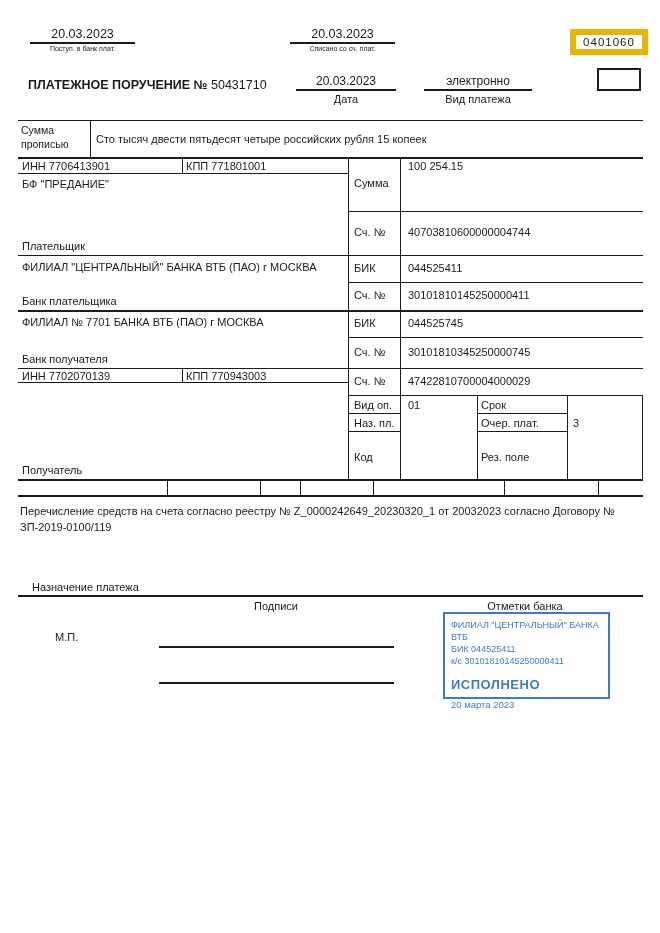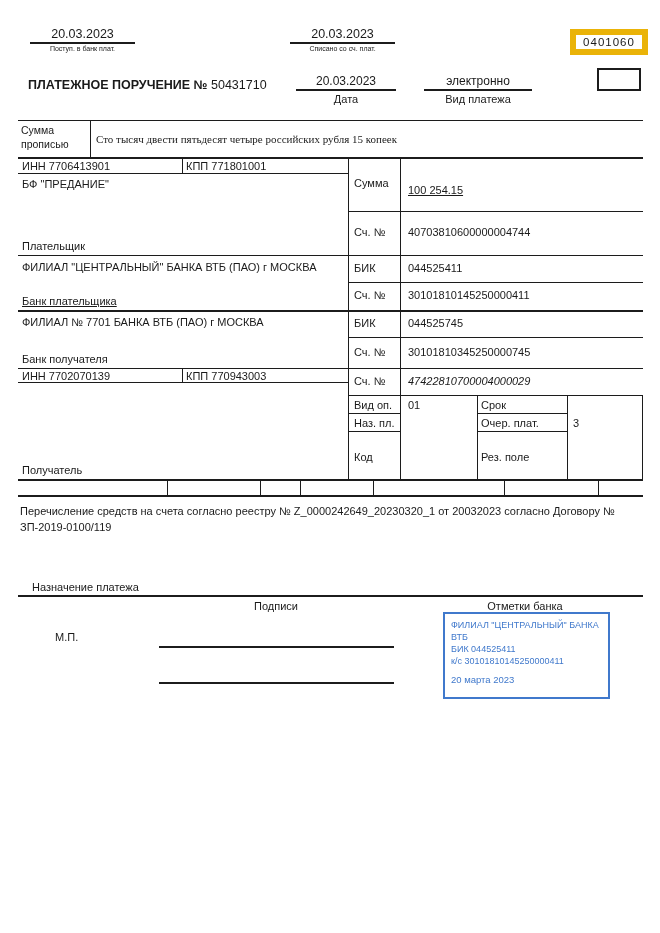--- a/index.html
+++ b/index.html
@@ -94,50 +94,50 @@
     <div class="vl" style="left:164px;top:248px;width:1px;height:14px;"></div>
 
     <div class="vl" style="left:149px;top:361px;width:1px;height:15px;"></div>
     <div class="vl" style="left:242px;top:361px;width:1px;height:15px;"></div>
     <div class="vl" style="left:282px;top:361px;width:1px;height:15px;"></div>
     <div class="vl" style="left:355px;top:361px;width:1px;height:15px;"></div>
     <div class="vl" style="left:486px;top:361px;width:1px;height:15px;"></div>
     <div class="vl" style="left:580px;top:361px;width:1px;height:15px;"></div>
 
     <div class="t-wrap" style="left:3px;top:4px;width:62px;font-size:10.5px;">Сумма прописью</div>
-    <div class="t" style="left:78px;top:13px;font-family:Liberation Serif, serif;">Сто тысяч двести пятьдесят четыре российских рубля 15 копеек</div>
+    <div class="t" style="left:78px;top:13px;">Сто тысяч двести пятьдесят четыре российских рубля 15 копеек</div>
 
     <div class="t" style="left:4px;top:40px;">ИНН 7706413901</div>
     <div class="t" style="left:168px;top:40px;">КПП 771801001</div>
     <div class="t" style="left:4px;top:58px;">БФ "ПРЕДАНИЕ"</div>
     <div class="t" style="left:4px;top:120px;">Плательщик</div>
     <div class="t" style="left:336px;top:57px;">Сумма</div>
-    <div class="t" style="left:390px;top:64px;text-decoration:underline;">100 254.15</div>
+    <div class="t" style="left:390px;top:40px;">100 254.15</div>
     <div class="t" style="left:336px;top:106px;">Сч. №</div>
     <div class="t" style="left:390px;top:106px;">40703810600000004744</div>
 
     <div class="t" style="left:4px;top:141px;">ФИЛИАЛ "ЦЕНТРАЛЬНЫЙ" БАНКА ВТБ (ПАО) г МОСКВА</div>
-    <div class="t" style="left:4px;top:175px;text-decoration:underline;">Банк плательщика</div>
+    <div class="t" style="left:4px;top:175px;">Банк плательщика</div>
     <div class="t" style="left:336px;top:142px;">БИК</div>
     <div class="t" style="left:390px;top:142px;">044525411</div>
     <div class="t" style="left:336px;top:169px;">Сч. №</div>
     <div class="t" style="left:390px;top:169px;">30101810145250000411</div>
 
     <div class="t" style="left:4px;top:196px;">ФИЛИАЛ № 7701 БАНКА ВТБ (ПАО) г МОСКВА</div>
     <div class="t" style="left:4px;top:233px;">Банк получателя</div>
     <div class="t" style="left:336px;top:197px;">БИК</div>
     <div class="t" style="left:390px;top:197px;">044525745</div>
     <div class="t" style="left:336px;top:226px;">Сч. №</div>
     <div class="t" style="left:390px;top:226px;">30101810345250000745</div>
 
     <div class="t" style="left:4px;top:250px;">ИНН 7702070139</div>
     <div class="t" style="left:168px;top:250px;">КПП 770943003</div>
     <div class="t" style="left:4px;top:344px;">Получатель</div>
     <div class="t" style="left:336px;top:255px;">Сч. №</div>
-    <div class="t" style="left:390px;top:255px;font-style:italic;">47422810700004000029</div>
+    <div class="t" style="left:390px;top:255px;">47422810700004000029</div>
 
     <div class="t" style="left:336px;top:279px;">Вид оп.</div>
     <div class="t" style="left:390px;top:279px;">01</div>
     <div class="t" style="left:463px;top:279px;">Срок</div>
     <div class="t" style="left:336px;top:297px;">Наз. пл.</div>
     <div class="t" style="left:463px;top:297px;">Очер. плат.</div>
     <div class="t" style="left:555px;top:297px;">3</div>
     <div class="t" style="left:336px;top:331px;">Код</div>
     <div class="t" style="left:463px;top:331px;">Рез. поле</div>
   </div>
@@ -149,16 +149,17 @@
   <div class="t ctr" style="left:196px;top:600px;width:160px;">Подписи</div>
   <div class="t ctr" style="left:430px;top:600px;width:190px;">Отметки банка</div>
   <div class="t" style="left:55px;top:631px;">М.П.</div>
   <div class="hl" style="left:159px;top:646px;width:235px;height:2px;"></div>
   <div class="hl" style="left:159px;top:682px;width:235px;height:2px;"></div>
 
   <div class="stamp">
     <div>ФИЛИАЛ "ЦЕНТРАЛЬНЫЙ" БАНКА ВТБ</div>
     <div>БИК 044525411</div>
     <div>к/с 30101810145250000411</div>
+    <div class="status">ИСПОЛНЕНО</div>
     <div class="sdate">20 марта 2023</div>
   </div>
 
 </div>
 
 </body></html>

